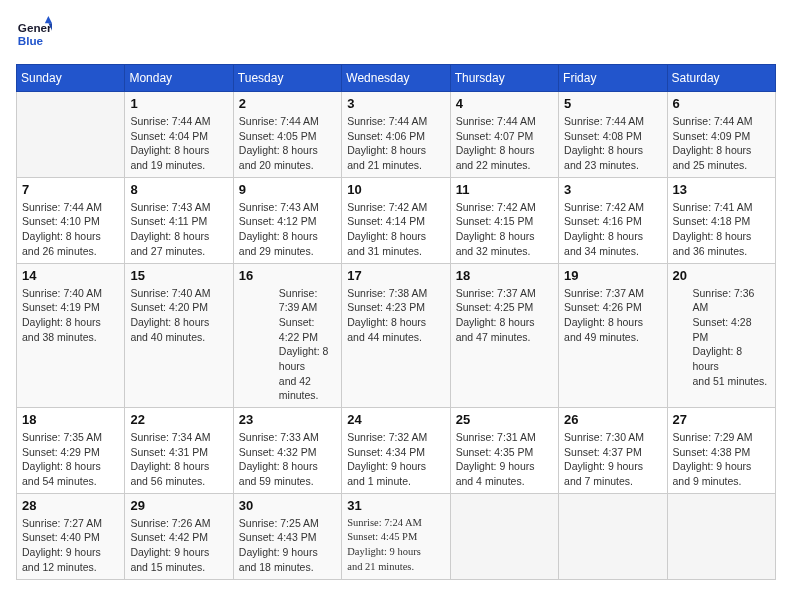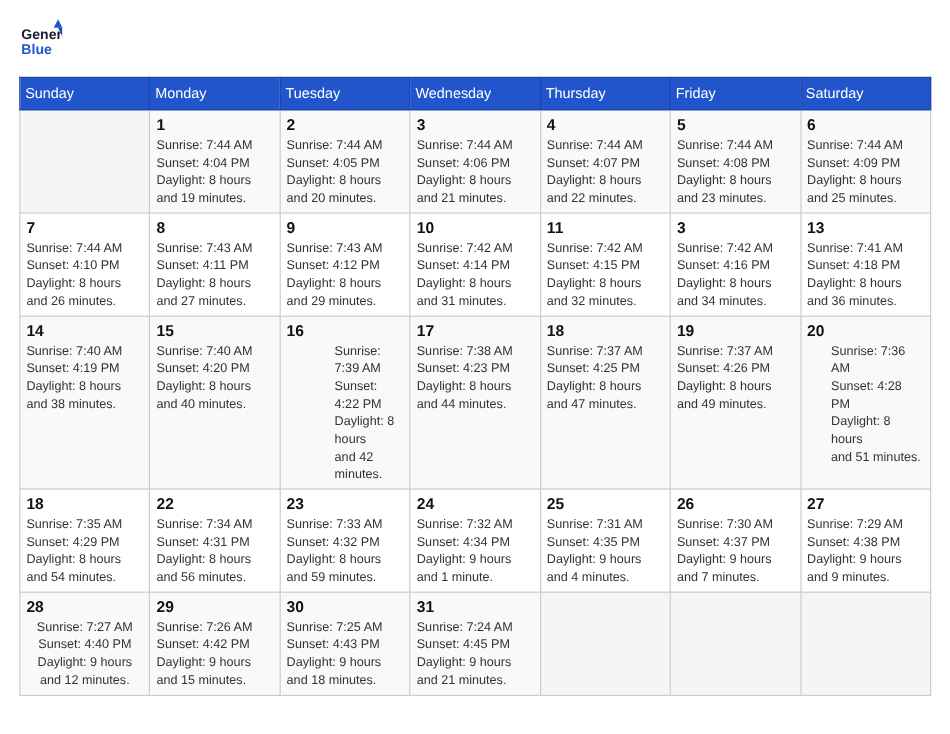--- a/index.html
+++ b/index.html
@@ -300,42 +300,42 @@
           <div class="day-number">27</div>
           <div class="day-info" style="white-space: pre-line;">Sunrise: 7:29 AM
 Sunset: 4:38 PM
 Daylight: 9 hours
 and 9 minutes.</div>
         </td>
       </tr>
       <tr>
         <td>
           <div class="day-number">28</div>
-          <div class="day-info" style="white-space: pre-line; text-align: center;">Sunrise: 7:27 AM
+          <div class="day-info" style="white-space: pre-line;">Sunrise: 7:27 AM
 Sunset: 4:40 PM
 Daylight: 9 hours
 and 12 minutes.</div>
         </td>
         <td>
           <div class="day-number">29</div>
           <div class="day-info" style="white-space: pre-line;">Sunrise: 7:26 AM
 Sunset: 4:42 PM
 Daylight: 9 hours
 and 15 minutes.</div>
         </td>
         <td>
           <div class="day-number">30</div>
           <div class="day-info" style="white-space: pre-line;">Sunrise: 7:25 AM
 Sunset: 4:43 PM
 Daylight: 9 hours
 and 18 minutes.</div>
         </td>
         <td>
           <div class="day-number">31</div>
-          <div class="day-info" style="white-space: pre-line;">Sunrise: 7:24 AM
+          <div class="day-info" style="white-space: pre-line; font-family: Liberation Serif, serif;">Sunrise: 7:24 AM
 Sunset: 4:45 PM
 Daylight: 9 hours
 and 21 minutes.</div>
         </td>
         <td class="empty-cell"></td>
         <td class="empty-cell"></td>
         <td class="empty-cell"></td>
       </tr>
     </tbody>
 </table>

